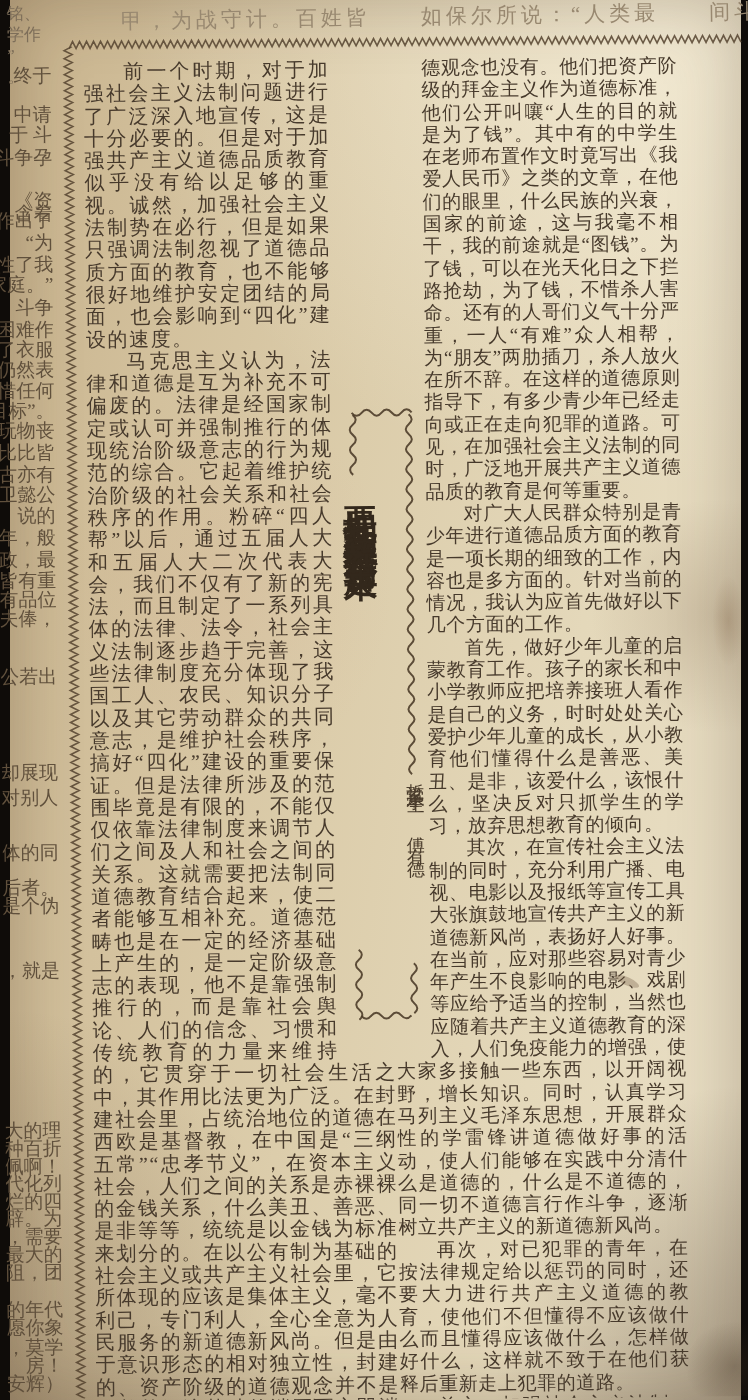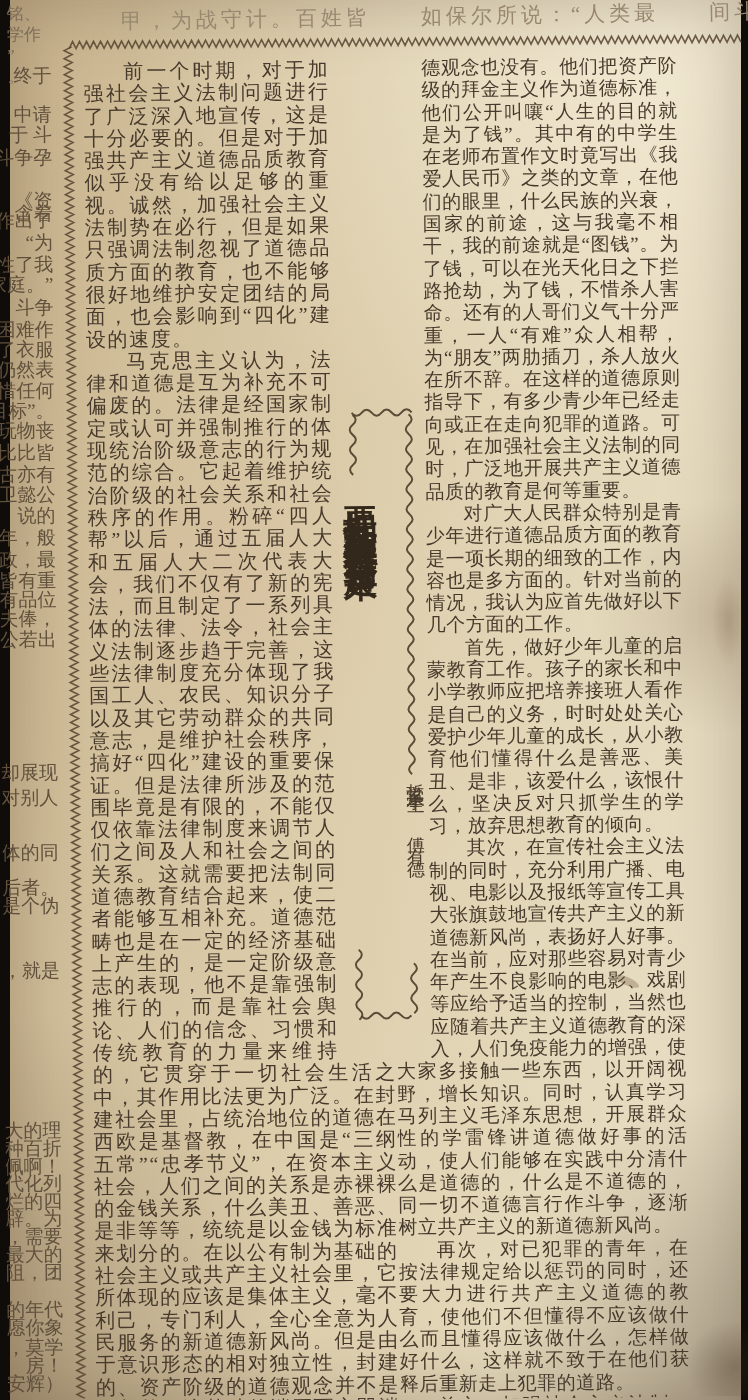--- a/index.html
+++ b/index.html
@@ -88,21 +88,21 @@
           <div class="mline" style="top: 418px;">玩物丧</div>
           <div class="mline" style="top: 440px;">比比皆</div>
           <div class="mline" style="top: 462px;">古亦有</div>
           <div class="mline" style="top: 482px;">卫懿公</div>
           <div class="mline" style="top: 503px;">说的</div>
           <div class="mline" style="top: 525px;">年，般</div>
           <div class="mline" style="top: 547px;">政，最</div>
           <div class="mline" style="top: 568px; padding-left: 14px;">皆有重</div>
           <div class="mline" style="top: 587px;">有品位</div>
           <div class="mline" style="top: 607px; font-family: Liberation Mono, monospace;">夫俸，</div>
-          <div class="mline" style="top: 627px;">公若出</div>
+          <div class="mline" style="top: 664px;">公若出</div>
           <div class="mline" style="top: 727px; margin-top: 33px;">却展现</div>
           <div class="mline" style="top: 785px;">对别人</div>
           <div class="mline" style="top: 840px;">集体的同</div>
           <div class="mline" style="top: 875px;">于后者。</div>
           <div class="mline" style="top: 893px;">更是个伪</div>
           <div class="mline" style="top: 958px;">则，就是</div>
           <div class="mline" style="top: 1118px;">远大的理</div>
           <div class="mline" style="top: 1136px;">那种百折</div>
           <div class="mline" style="top: 1154px;">敬佩啊！</div>
           <div class="mline" style="top: 1171px;">现代化列</div>

